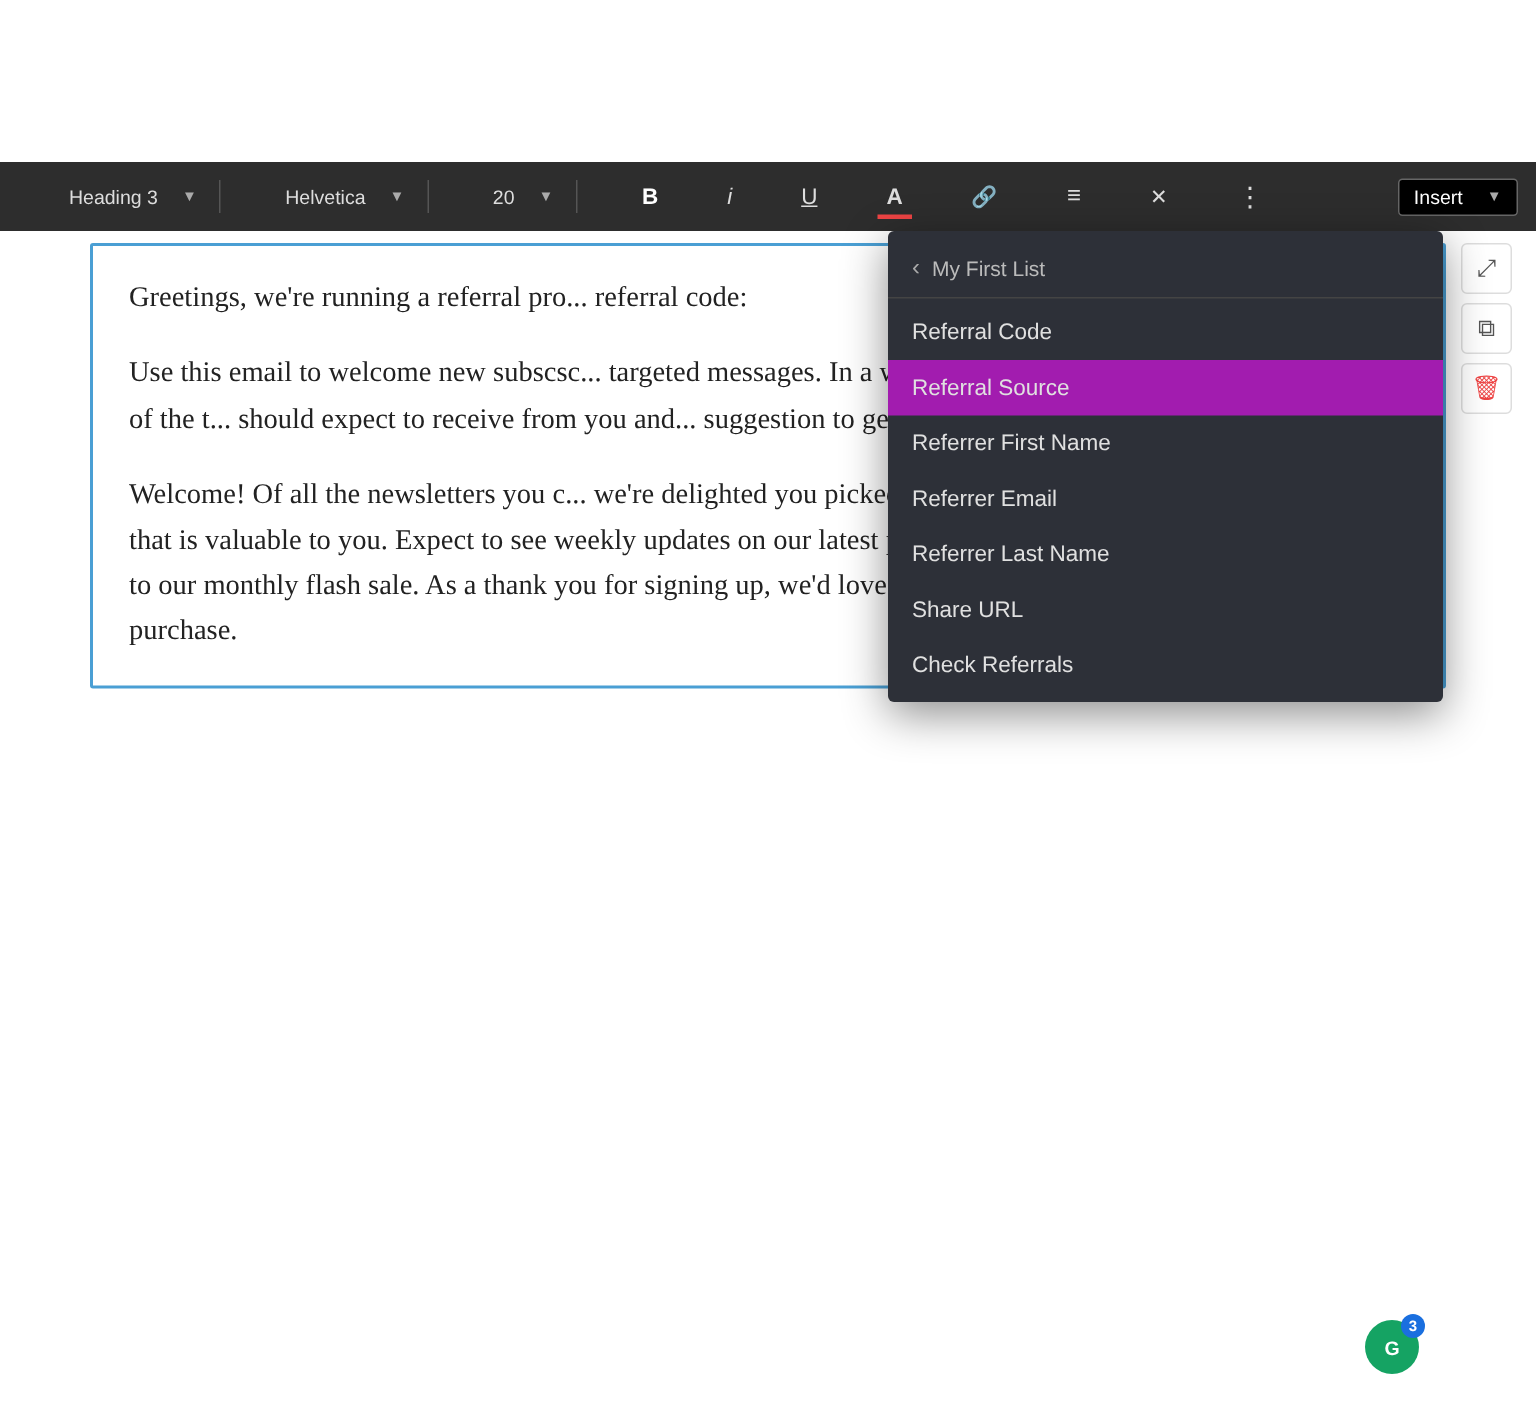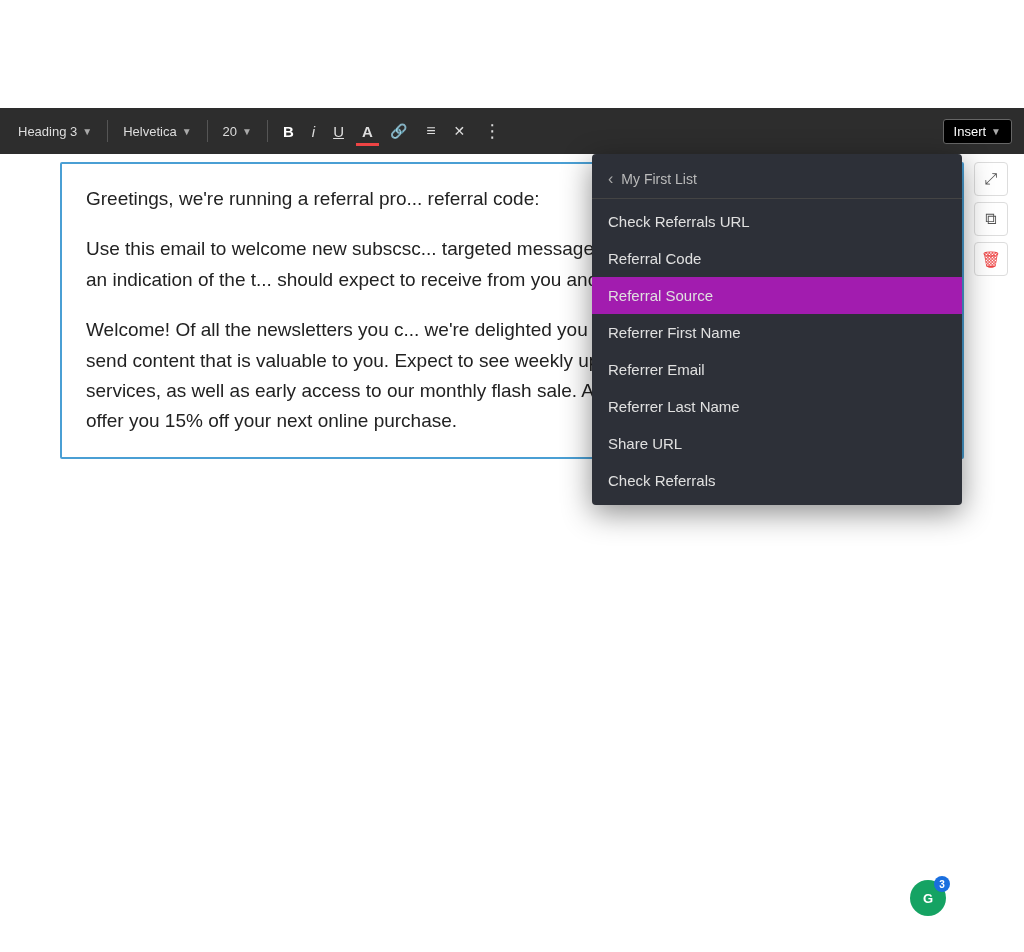--- a/index.html
+++ b/index.html
@@ -44,25 +44,26 @@
       gap: 6px;
       z-index: 10;
     }
 
     .toolbar-item {
       color: #ddd;
       font-size: 13px;
       font-family: Arial, sans-serif;
       display: flex;
       align-items: center;
-      gap: 5px;
+      gap: 16px;
       padding: 4px 6px;
       border-radius: 3px;
       cursor: pointer;
       white-space: nowrap;
+      margin-left: 28px;
     }
 
     .toolbar-divider {
       width: 1px;
       height: 22px;
       background: #555;
       margin: 0 3px;
     }
 
     .toolbar-item .arrow {
@@ -106,21 +107,21 @@
       left: 60px;
       right: 60px;
       bottom: 20px;
     }
 
     .text-block {
       border: 2px solid #4a9fd4;
       border-radius: 2px;
       padding: 20px 24px;
       background: #fff;
-      font-family: Liberation Sans, sans-serif;
+      font-family: Liberation Serif, serif;
       font-size: 19px;
       color: #222;
       line-height: 1.6;
     }
 
     .text-block p { margin-bottom: 20px; }
     .text-block p:last-child { margin-bottom: 0; }
 
     
     .side-icons {
@@ -305,21 +306,20 @@
   <div class="side-icon trash">
     <span>🗑</span>
   </div>
 </div>
 
 <div class="dropdown">
   <div class="dropdown-header">
     <span class="back-arrow">‹</span>
     <span>My First List</span>
   </div>
-  <div class="dropdown-item">Check Referrals URL</div>
   <div class="dropdown-item">Referral Code</div>
   <div class="dropdown-item active">Referral Source</div>
   <div class="dropdown-item">Referrer First Name</div>
   <div class="dropdown-item">Referrer Email</div>
   <div class="dropdown-item">Referrer Last Name</div>
   <div class="dropdown-item">Share URL</div>
   <div class="dropdown-item">Check Referrals</div>
 </div>
 
 <div class="grammarly-badge">

